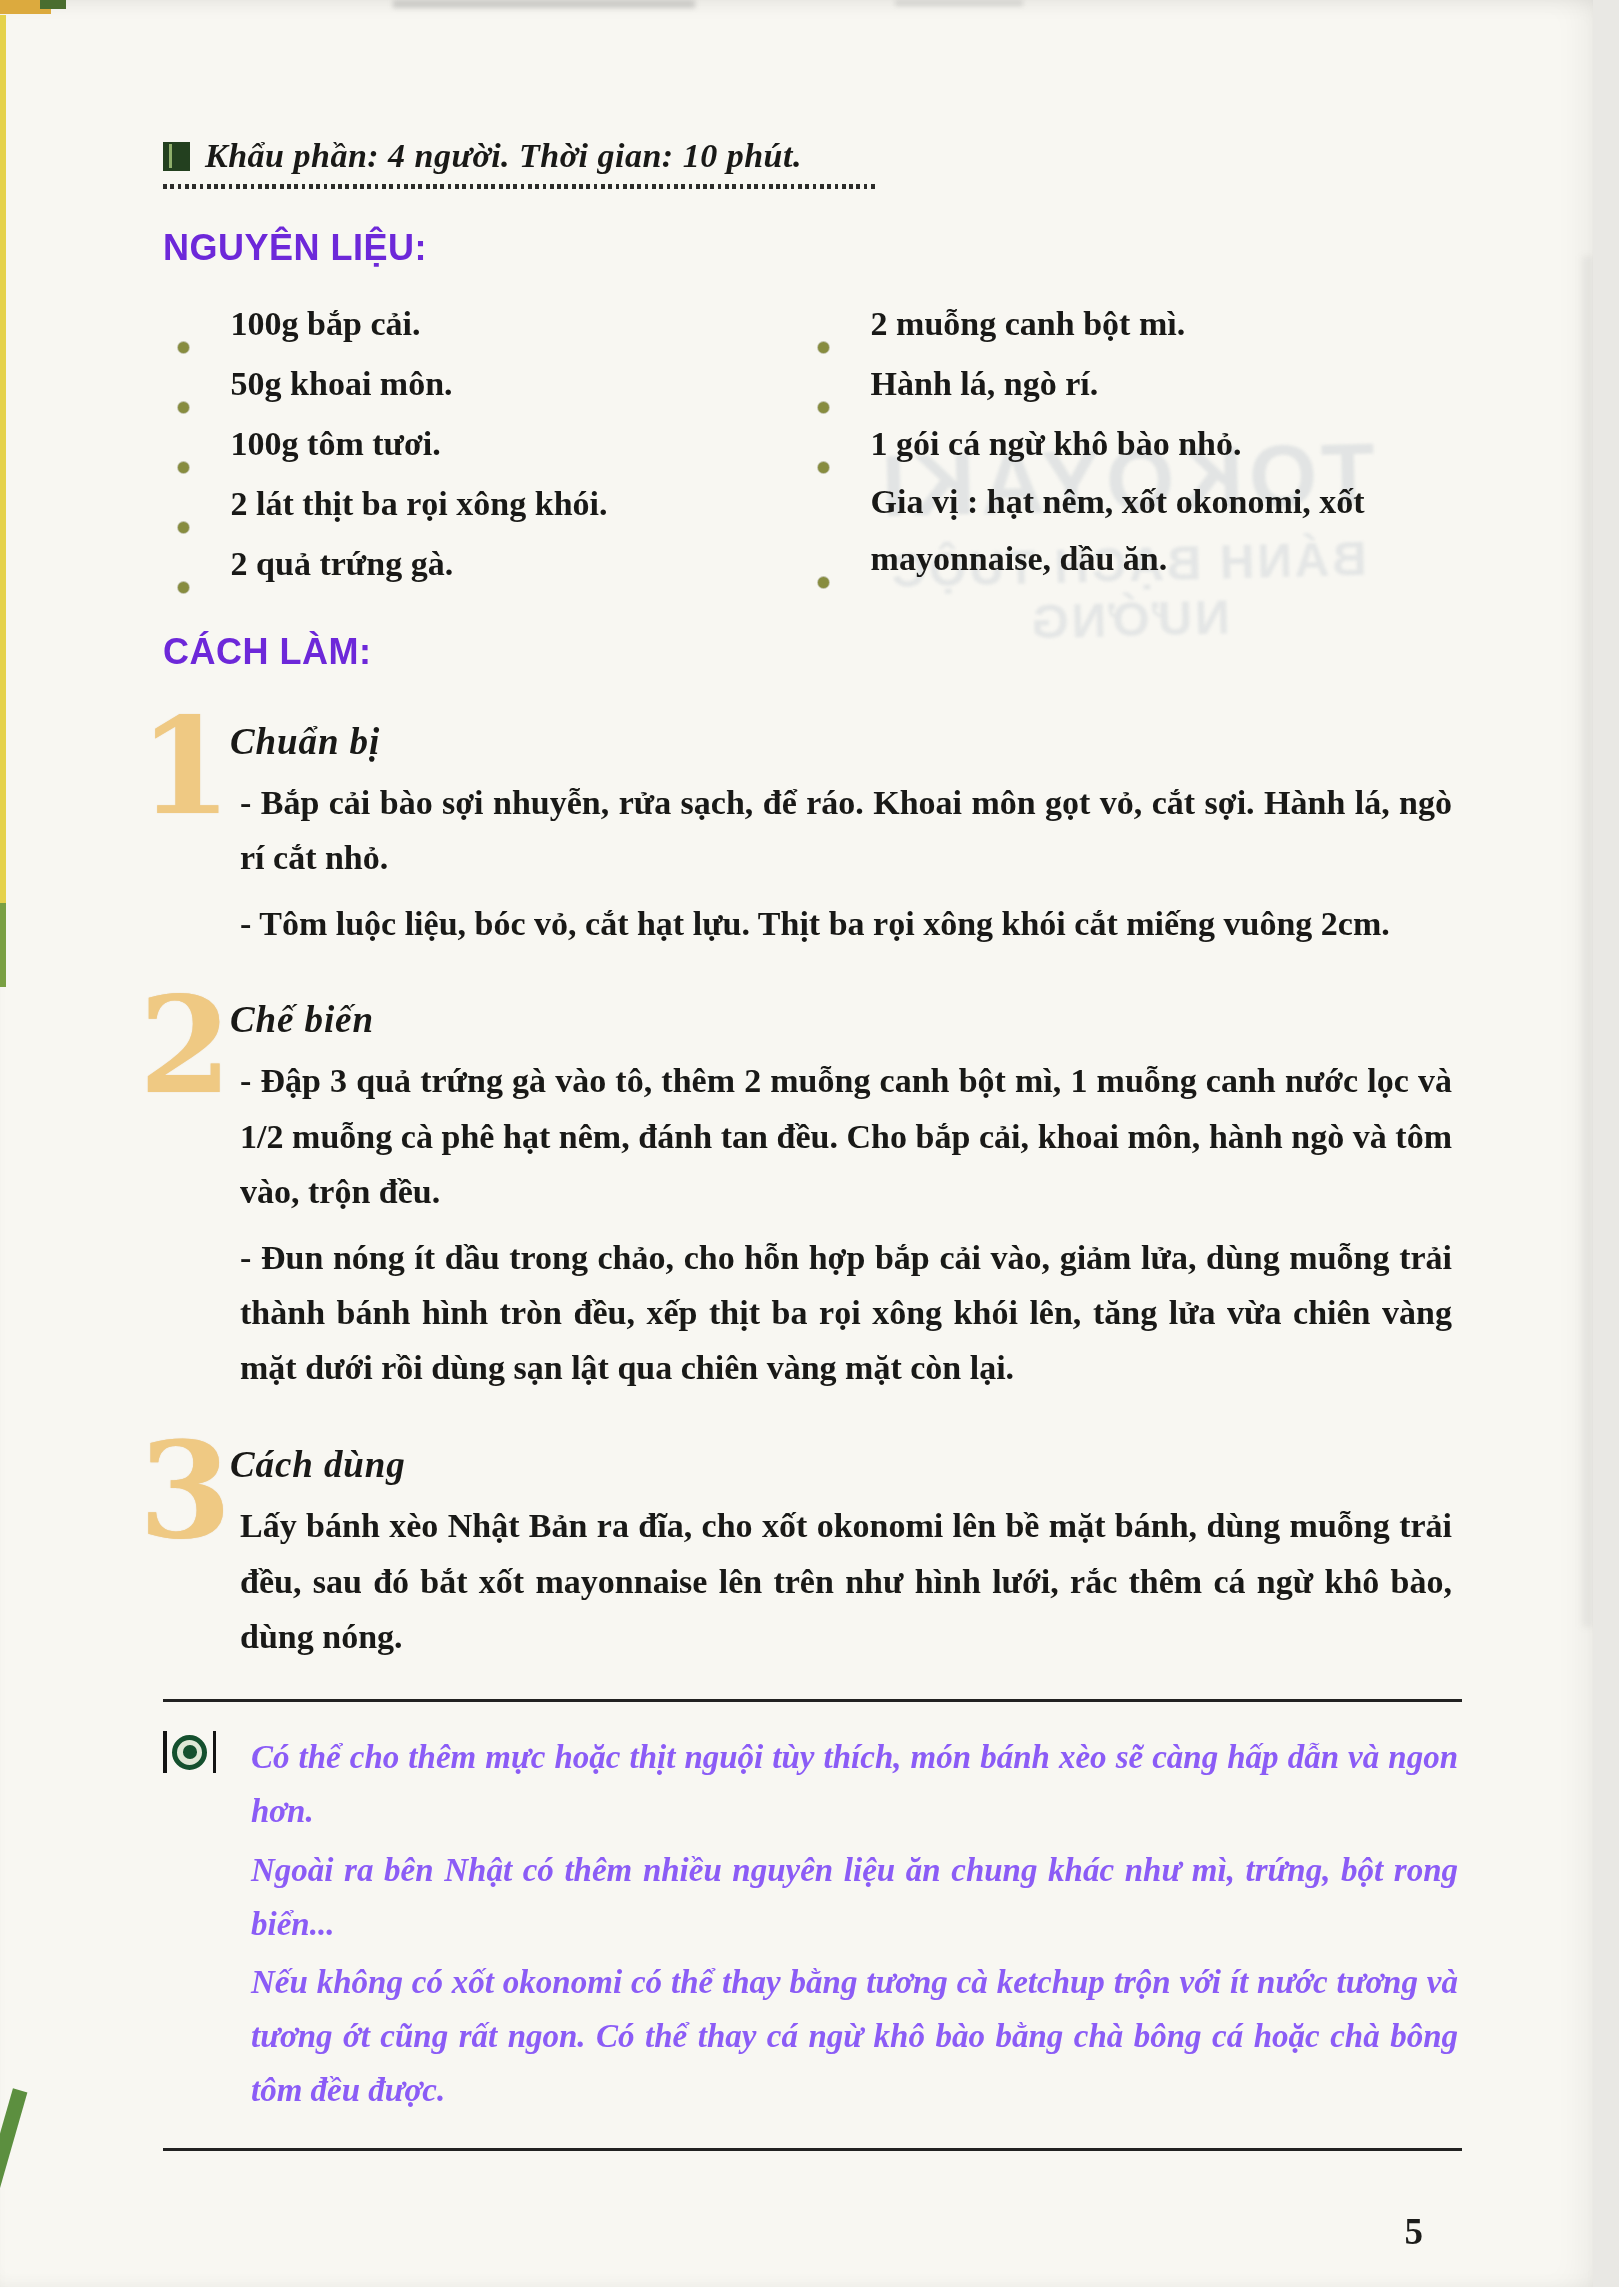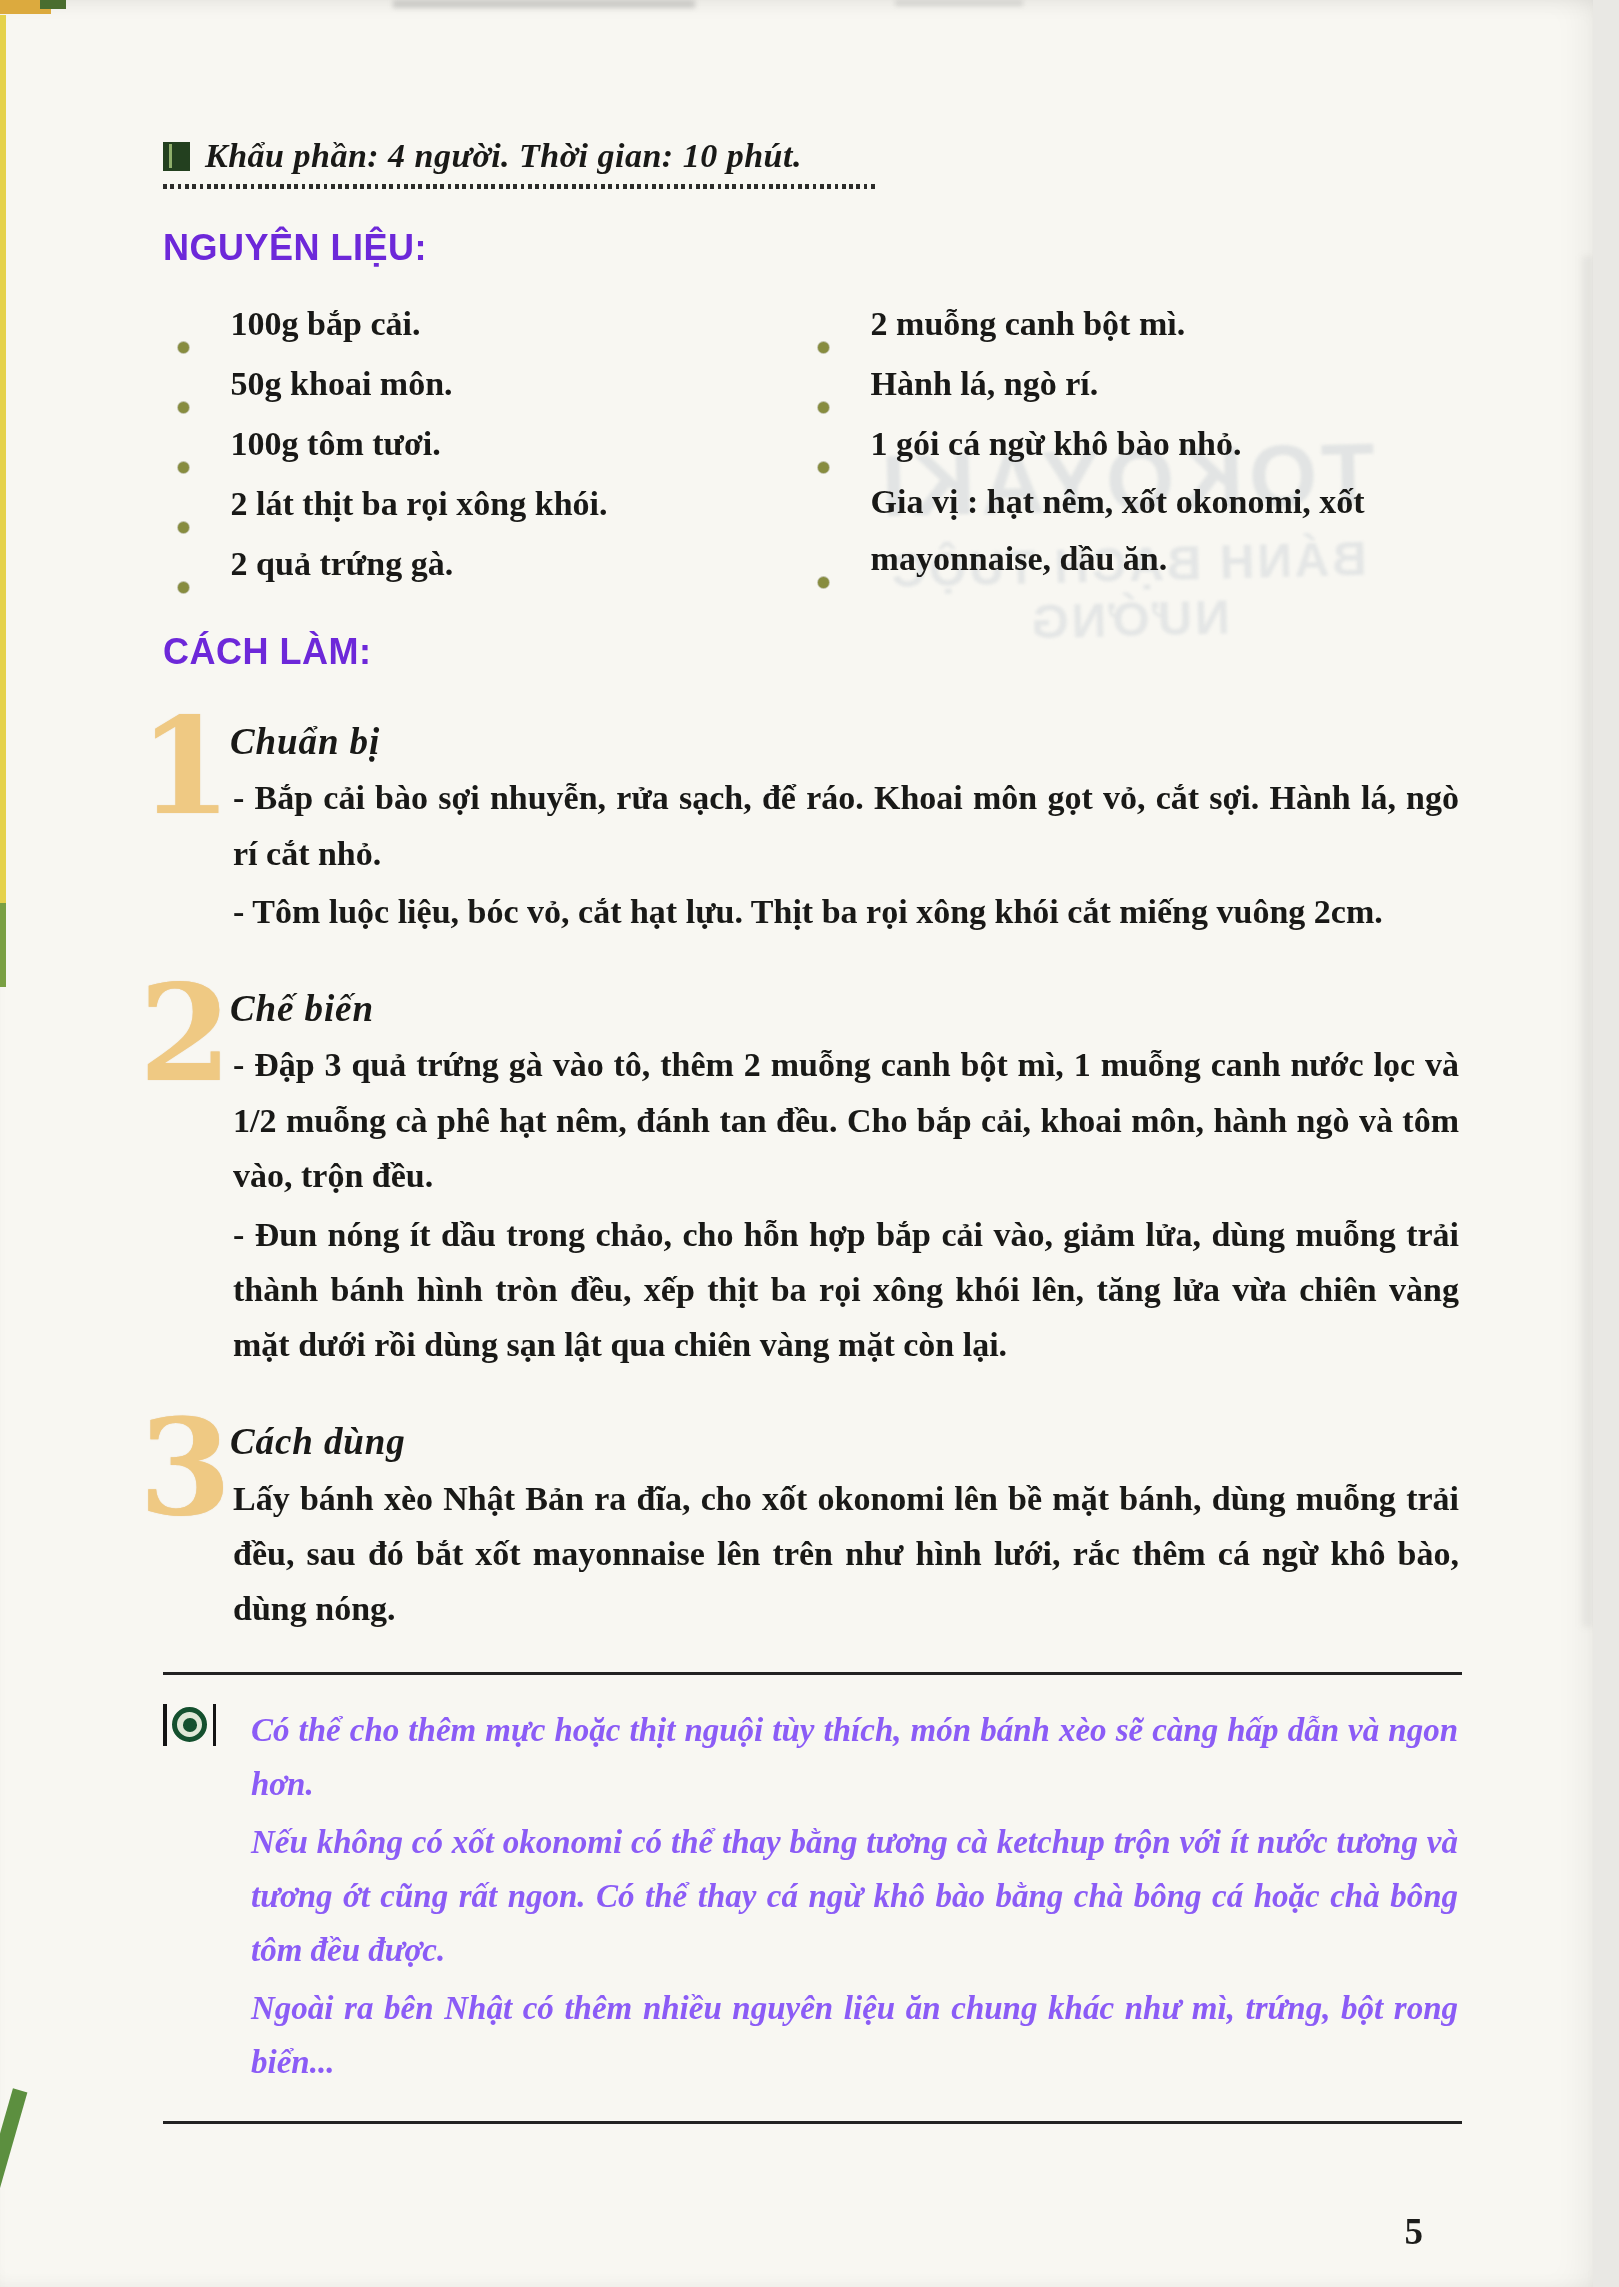--- a/index.html
+++ b/index.html
@@ -35,21 +35,21 @@
   .bullet{width:11px;height:11px;border-radius:50%;background:#878c3f;margin:23px 42px 0 14.6px;flex:0 0 auto;
     box-shadow:0 0 0 0.9px rgba(90,95,40,.35);}
   .ing-label{font-size:34px;font-weight:bold;line-height:1.7;}
 
   
   .step{position:relative;margin-left:67px;margin-top:46px;}
   .step-num{position:absolute;left:-91px;top:-18.3px;width:88px;text-align:center;
     font-family:"DejaVu Serif", serif;font-weight:bold;font-size:133px;line-height:1;
     color:#efc983;text-shadow:0 0 0.9px rgba(214,160,80,.5);}
   .step-title{font-size:37px;font-weight:bold;font-style:italic;line-height:1.25;margin:0 0 5.5px 0;letter-spacing:0.9px;}
-  .step p{margin:3px;font-size:34px;font-weight:bold;line-height:1.63;text-align:justify;}
+  .step p{margin:10px;font-size:34px;font-weight:bold;line-height:1.63;text-align:justify;}
 
   
   .note{margin-top:35px;border-top:3.7px solid #222;border-bottom:3.7px solid #222;
     padding:24px 0 27.4px 0;position:relative;}
   .note-body{margin-left:84px;}
   .note p{margin:4px;font-size:33px;font-weight:bold;font-style:italic;line-height:1.64;text-align:justify;color:#8b5cf6;}
   .note-icon{position:absolute;left:0;top:29px;display:flex;align-items:center;gap:5.5px;height:42px;}
   .note-icon .bar{width:3.7px;height:42px;background:#141414;}
   .note-icon .ring{width:35px;height:35px;border-radius:50%;border:5.5px solid #14502e;background:#dfe7d6;
     display:flex;align-items:center;justify-content:center;box-sizing:border-box;}
@@ -174,22 +174,22 @@
     <div class="note">
       <span class="note-icon">
         <span class="bar"></span>
         <span class="ring">
             <span class="dot"></span>
           </span>
         <span class="bar"></span>
       </span>
       <div class="note-body">
         <p>Có thể cho thêm mực hoặc thịt nguội tùy thích, món bánh xèo sẽ càng hấp dẫn và ngon hơn.</p>
+        <p>Ngoài ra bên Nhật có thêm nhiều nguyên liệu ăn chung khác như mì, trứng, bột rong biển...</p>
         <p>Nếu không có xốt okonomi có thể thay bằng tương cà ketchup trộn với ít nước tương và tương ớt cũng rất ngon. Có thể thay cá ngừ khô bào bằng chà bông cá hoặc chà bông tôm đều được.</p>
-        <p>Ngoài ra bên Nhật có thêm nhiều nguyên liệu ăn chung khác như mì, trứng, bột rong biển...</p>
       </div>
     </div>
 
   </div>
 
   <div class="page-num">5</div>
 </div>
 
 
 </body></html>

